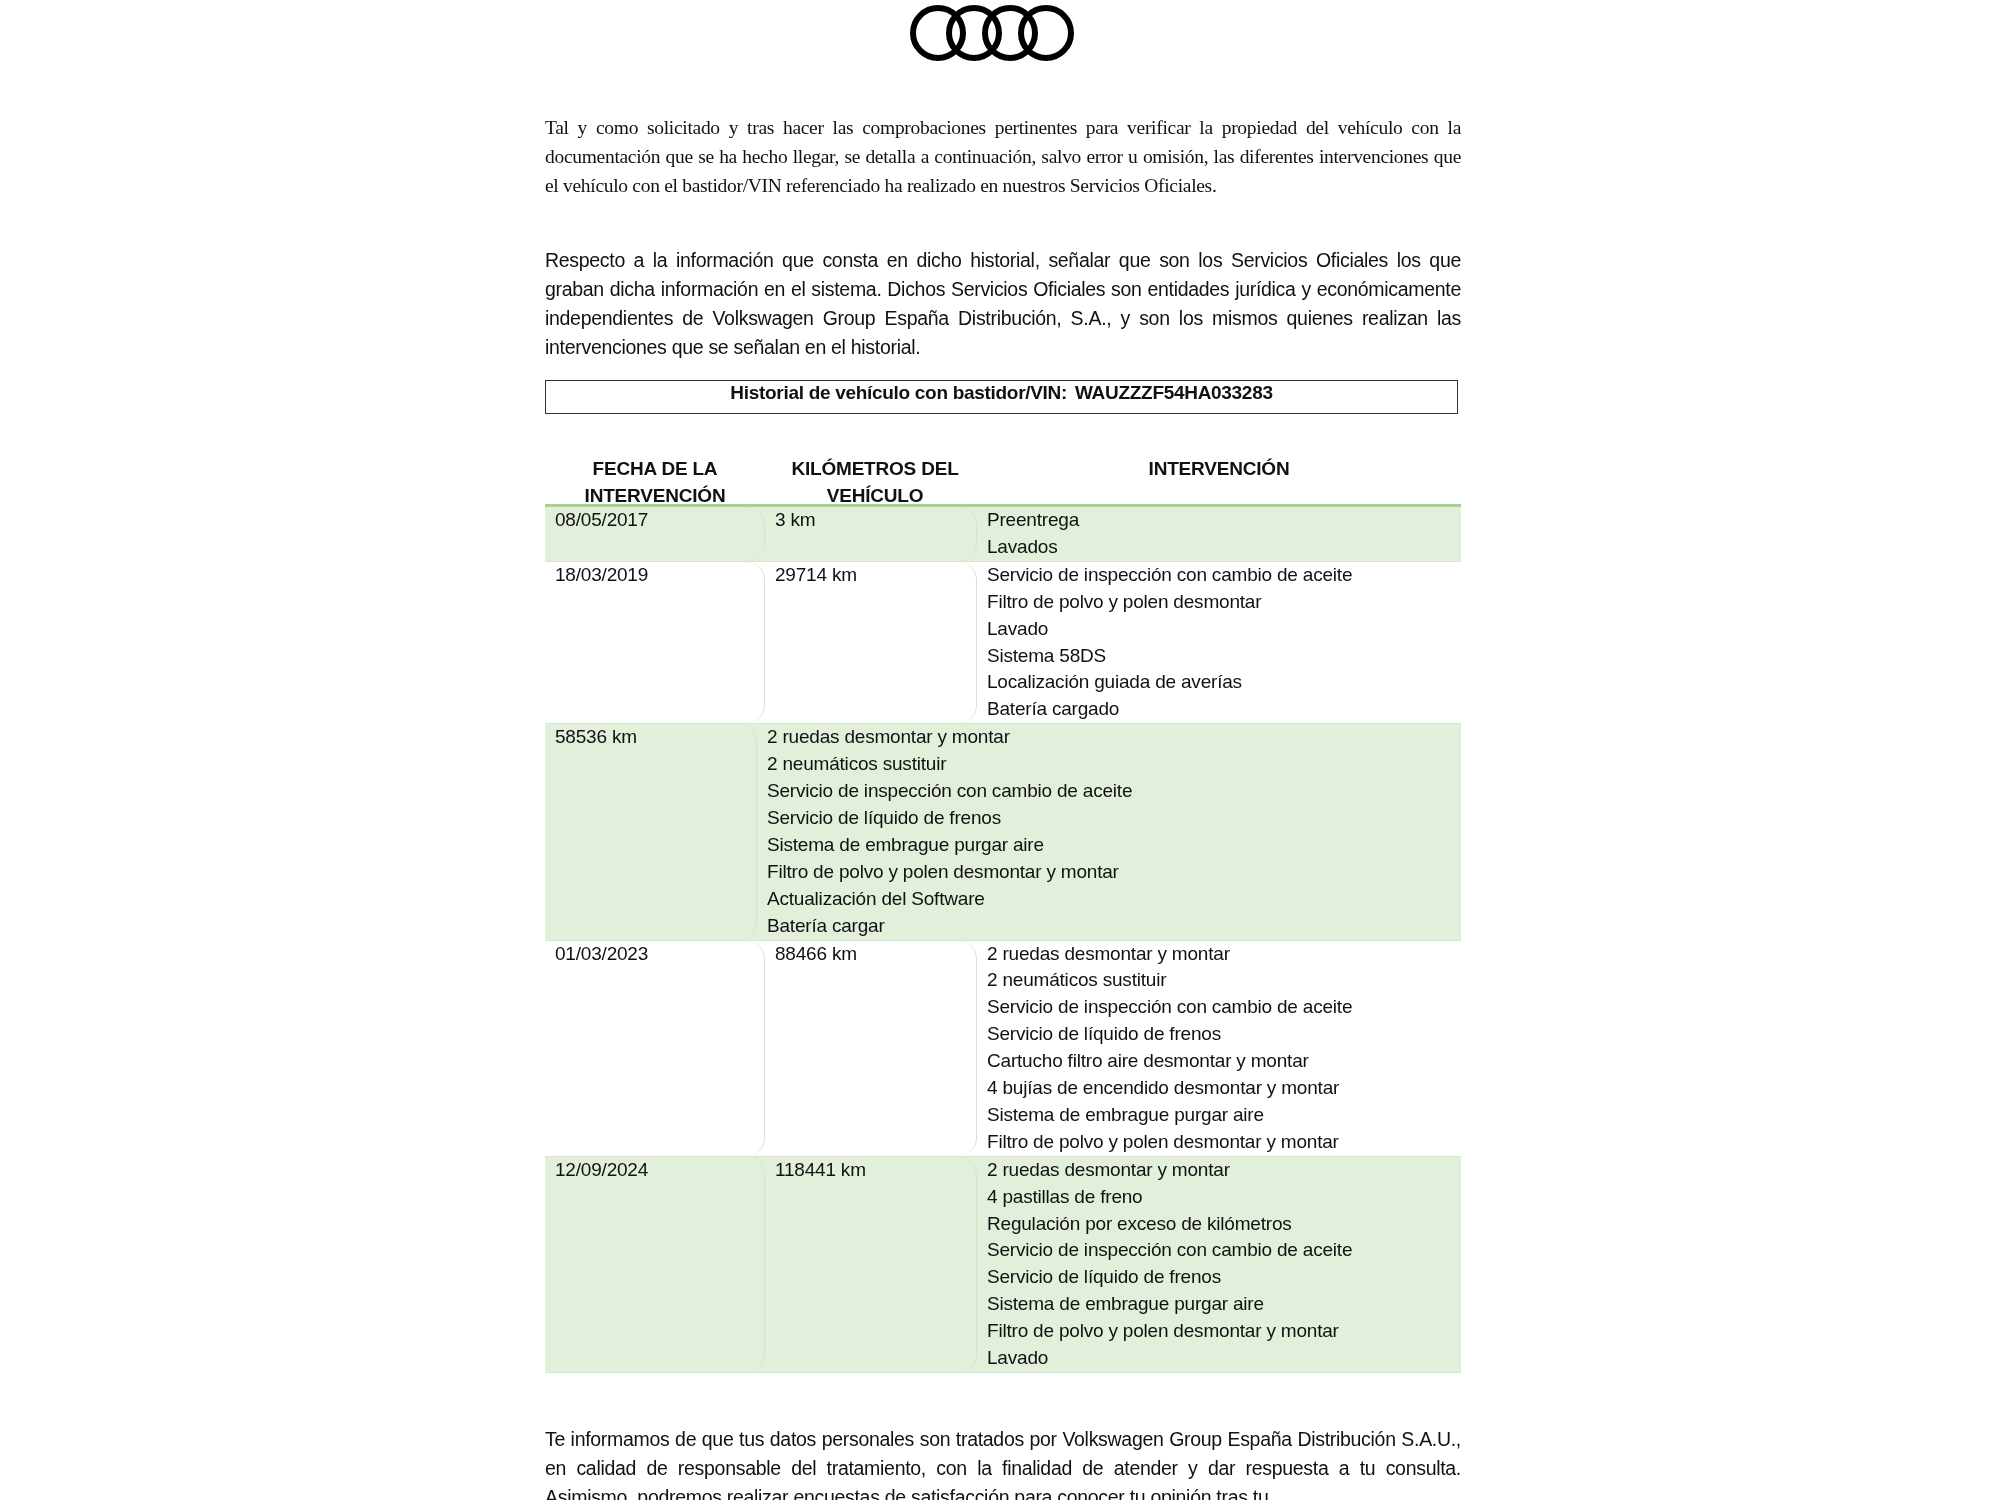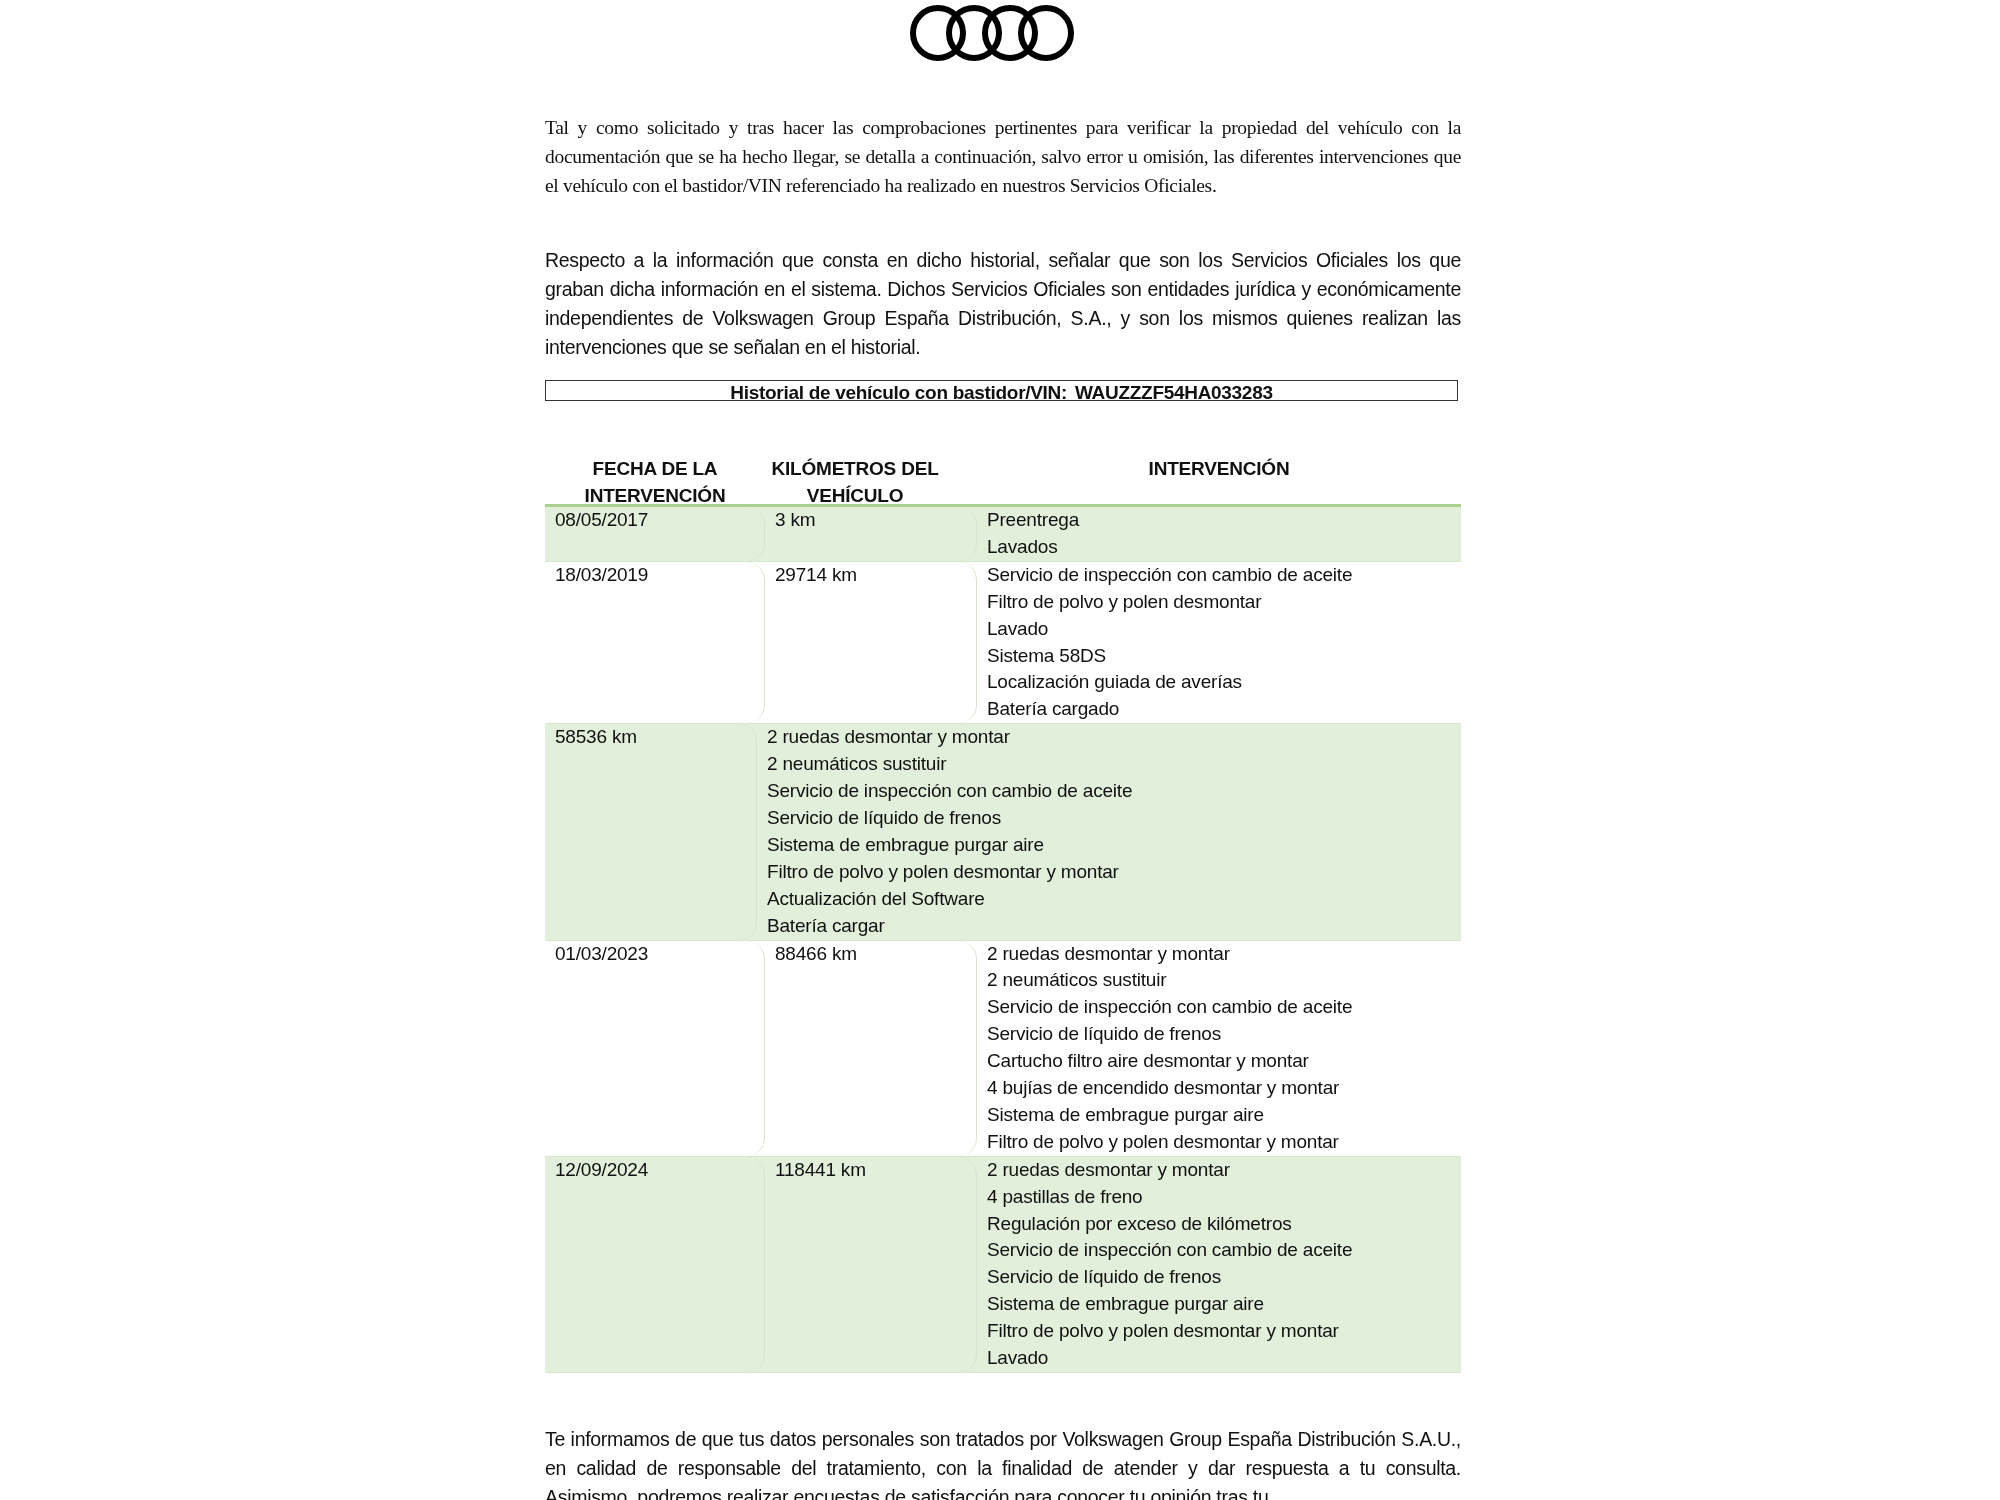--- a/index.html
+++ b/index.html
@@ -10,34 +10,34 @@
   .logo { position: absolute; left: 908px; top: 2px; width: 170px; height: 62px; }
   .para {
     position: absolute; left: 545px; width: 916px;
     font-size: 19.5px; line-height: 29px; text-align: justify; margin: 0;
     letter-spacing: -0.3px;
   }
   #p1 { top: 113px; font-family: Liberation Serif, serif; }
   #p2 { top: 246px; }
   #p3 { top: 1425px; }
   .vin-box {
-    position: absolute; left: 545px; top: 380px; width: 913px; height: 21px;
+    position: absolute; left: 545px; top: 380px; width: 913px; height: 34px;
     border: 1.5px solid #333; box-sizing: border-box;
     text-align: center; font-weight: bold; font-size: 19px; line-height: 24px;
     letter-spacing: -0.3px;
   }
   .vin-box .vin { margin-left: 8px; }
   .table { position: absolute; left: 545px; top: 450px; width: 916px; }
   .thead { position: relative; height: 54px; border-bottom: 3px solid #a9d08e; }
   .th {
     position: absolute; top: 5px; text-align: center; font-weight: bold;
     font-size: 19px; line-height: 27px; letter-spacing: -0.2px;
   }
   .th.c1 { left: 0; width: 220px; }
-  .th.c2 { left: 204px; width: 212px; }
+  .th.c2 { left: 224px; width: 212px; }
   .th.c3 { left: 432px; width: 484px; top: 5px; }
   .row { position: relative; display: flex; border-bottom: 1px solid #d9e6cf; }
   .row.shaded { background: #e2efda; }
   .cell {
     padding: 0 10px; font-size: 19px; line-height: 26.9px; box-sizing: border-box;
     letter-spacing: -0.2px;
     border-radius: 18px;
   }
   .cell.c1 { width: 220px; border-right: 1px solid #d5e4c9; }
   .cell.c2 { width: 212px; border-right: 1px solid #d5e4c9; }

